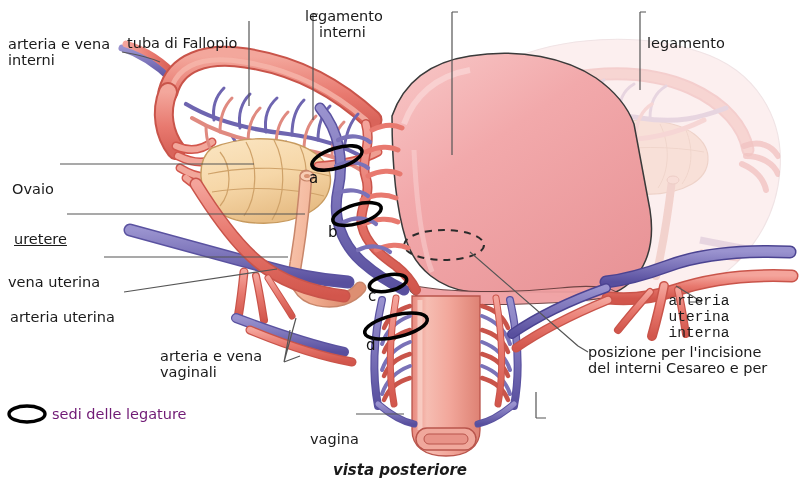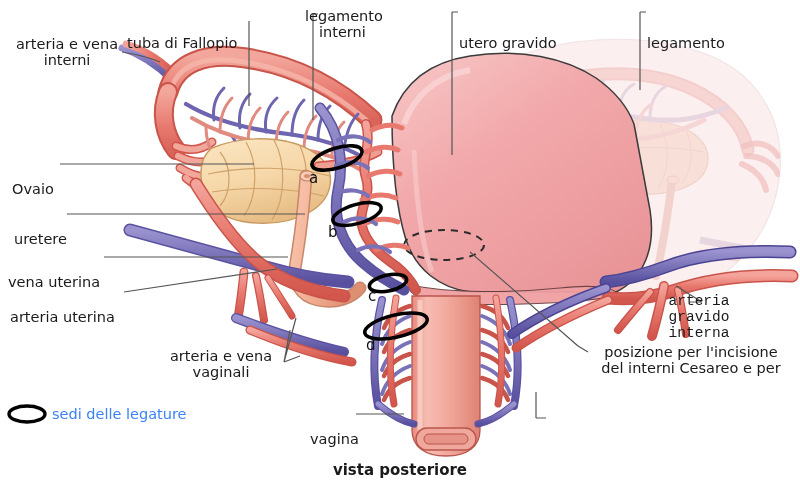--- a/index.html
+++ b/index.html
@@ -2,26 +2,26 @@
 <html><head>
 <meta charset="utf-8">
 <style>
   html,body{margin:0;padding:0;background:#ffffff;}
   body{width:800px;height:490px;overflow:hidden;
        font-family:"DejaVu Sans","Liberation Sans",sans-serif;}
   #stage{position:relative;width:800px;height:490px;background:#fff;}
   #art{position:absolute;left:0;top:0;width:800px;height:490px;}
   .lbl{position:absolute;color:#1a1a1a;font-size:14.5px;line-height:1.12;
        white-space:pre;letter-spacing:0px;}
-  .c{text-align:center;}
+  .c{}
   .r{text-align:center;font-family:Liberation Mono, monospace;}
   .l{text-align:left;margin-top:25px;}
   .caption{font-weight:bold;font-size:15px;}
   .mk{position:absolute;font-size:15px;color:#111;font-style:normal;}
-  .legend-txt{position:absolute;font-size:14.5px;color:#3b82f6;}
+  .legend-txt{position:absolute;font-size:14.5px;color:#701a75;}
 </style>
 </head>
 <body>
 
 <div id="stage">
 
 <svg id="art" viewBox="0 0 800 490">
   <defs>
     <linearGradient id="gA" x1="0" y1="0" x2="0" y2="1">
       <stop offset="0%" stop-color="#f4a49b"></stop>
@@ -355,40 +355,39 @@
 
   <ellipse cx="27" cy="414" rx="18" ry="8" fill="none" stroke="#000" stroke-width="3.4"></ellipse>
 </svg>
 
 <div class="lbl c" style="left:8px;top:36px;width:118px;"><span>arteria e vena</span><br><span>interni</span></div>
 
 <div class="lbl l" style="left:127px;top:10px;">tuba di Fallopio</div>
 
 <div class="lbl c" style="left:305px;top:8px;width:100px;text-align:left;"><span>legamento</span><br><span style="display:inline-block;padding-left:14px;">interni</span></div>
 
-<div class="lbl l" style="left:459px;top:10px;">utero gravido</div>
 
 <div class="lbl l" style="left:647px;top:10px;">legamento</div>
 
 <div class="lbl l" style="left:12px;top:156px;">Ovaio</div>
-<div class="lbl l" style="left:14px;top:206px;">uretere</div>
+<div class="lbl l" style="left:14px;top:206px;text-decoration:underline;">uretere</div>
 <div class="lbl l" style="left:8px;top:249px;">vena uterina</div>
 <div class="lbl l" style="left:10px;top:284px;">arteria uterina</div>
 
 <div class="lbl c" style="left:160px;top:348px;width:122px;"><span>arteria e vena</span><br><span>vaginali</span></div>
 
 <div class="lbl l" style="left:310px;top:406px;">vagina</div>
 
-<div class="lbl r" style="left:640px;top:293px;width:118px;"><span>arteria</span><br><span>gravido</span><br><span>interna</span></div>
+<div class="lbl r" style="left:640px;top:293px;width:118px;"><span>arteria</span><br><span>uterina</span><br><span>interna</span></div>
 
 <div class="lbl c" style="left:588px;top:344px;width:206px;"><span>posizione per l'incisione</span><br><span>del interni Cesareo e per</span><br></div>
 
 
 <div class="legend-txt" style="left:52px;top:406px;">sedi delle legature</div>
 
-<div class="lbl caption" style="left:0;top:462px;width:800px;text-align:center;">vista posteriore</div>
+<div class="lbl caption" style="left:0;top:462px;width:800px;text-align:center;font-style:italic;">vista posteriore</div>
 
 <div class="mk" style="left:309px;top:169px;">a</div>
 <div class="mk" style="left:328px;top:223px;">b</div>
 <div class="mk" style="left:368px;top:287px;">c</div>
 <div class="mk" style="left:366px;top:336px;">d</div>
 
 </div>
 
 </body></html>

